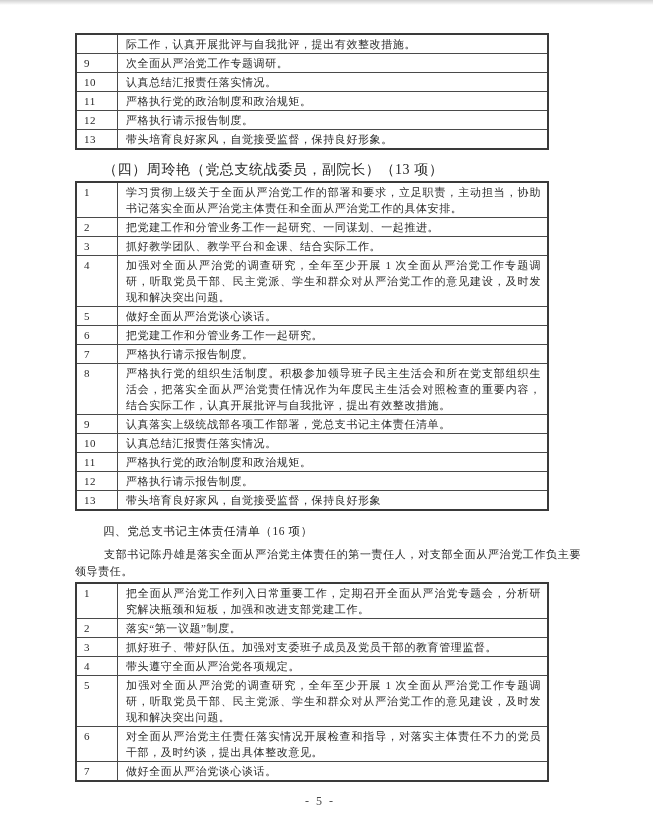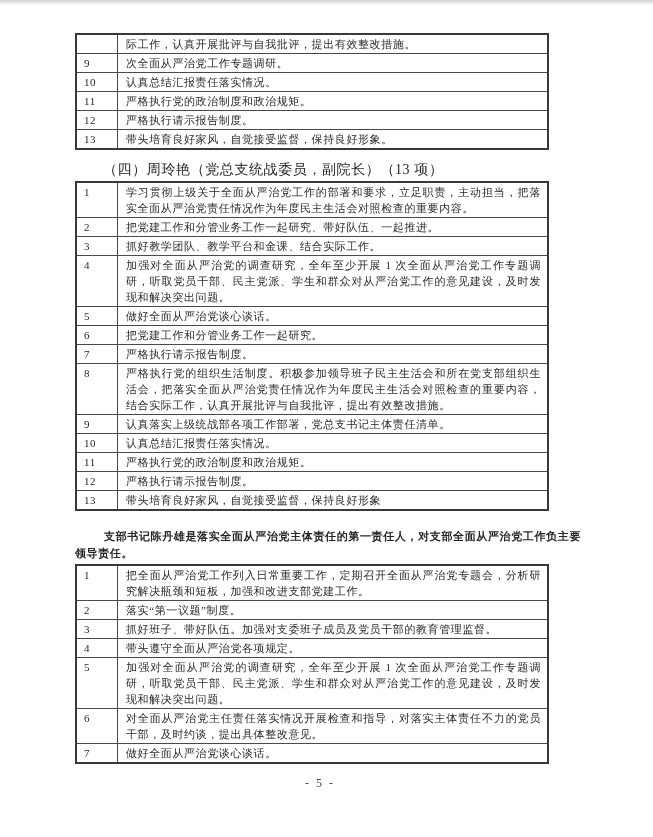--- a/index.html
+++ b/index.html
@@ -62,28 +62,27 @@
   }
   .section-heading {
     margin: 12px 0 0 0;
     padding-left: 28px;
     font-size: 11.5px;
     letter-spacing: 0.6px;
     line-height: 16px;
     white-space: nowrap;
   }
   .intro {
-    margin: 17px 0 3px 0;
+    margin: 7px 0 3px 0;
     width: 506px;
     font-size: 11px;
     letter-spacing: 0.6px;
     line-height: 16.5px;
     text-align: justify;
     text-indent: 29px;
-    font-weight: bold;
   }
   .page-number {
     margin-top: 12px;
     width: 490px;
     text-align: center;
     font-size: 12px;
     letter-spacing: 2px;
     color: #4a4a4a;
     font-family: "Liberation Serif", "DejaVu Serif", serif;
   }
@@ -122,25 +121,25 @@
           </tr>
         </tbody>
     </table>
 
     <p class="sub-heading">（四）周玲艳（党总支统战委员，副院长）（13 项）</p>
 
     <table class="doc-table">
       <tbody>
           <tr>
             <td class="num">1</td>
-            <td class="txt">学习贯彻上级关于全面从严治党工作的部署和要求，立足职责，主动担当，把落实全面从严治党责任情况作为年度民主生活会对照检查的重要内容。</td>
+            <td class="txt">学习贯彻上级关于全面从严治党工作的部署和要求，立足职责，主动担当，协助书记落实全面从严治党主体责任和全面从严治党工作的具体安排。</td>
           </tr>
           <tr>
             <td class="num">2</td>
-            <td class="txt">把党建工作和分管业务工作一起研究、带好队伍、一起推进。</td>
+            <td class="txt">把党建工作和分管业务工作一起研究、一同谋划、一起推进。</td>
           </tr>
           <tr>
             <td class="num">3</td>
             <td class="txt">抓好教学团队、教学平台和金课、结合实际工作。</td>
           </tr>
           <tr>
             <td class="num">4</td>
             <td class="txt">加强对全面从严治党的调查研究，全年至少开展 1 次全面从严治党工作专题调研，听取党员干部、民主党派、学生和群众对从严治党工作的意见建设，及时发现和解决突出问题。</td>
           </tr>
           <tr>
@@ -175,20 +174,21 @@
             <td class="num">12</td>
             <td class="txt">严格执行请示报告制度。</td>
           </tr>
           <tr>
             <td class="num">13</td>
             <td class="txt">带头培育良好家风，自觉接受监督，保持良好形象</td>
           </tr>
         </tbody>
     </table>
 
+    <p class="section-heading">四、党总支书记主体责任清单（16 项）</p>
 
     <p class="intro">支部书记陈丹雄是落实全面从严治党主体责任的第一责任人，对支部全面从严治党工作负主要领导责任。</p>
 
     <table class="doc-table">
       <tbody>
           <tr>
             <td class="num">1</td>
             <td class="txt">把全面从严治党工作列入日常重要工作，定期召开全面从严治党专题会，分析研究解决瓶颈和短板，加强和改进支部党建工作。</td>
           </tr>
           <tr>

